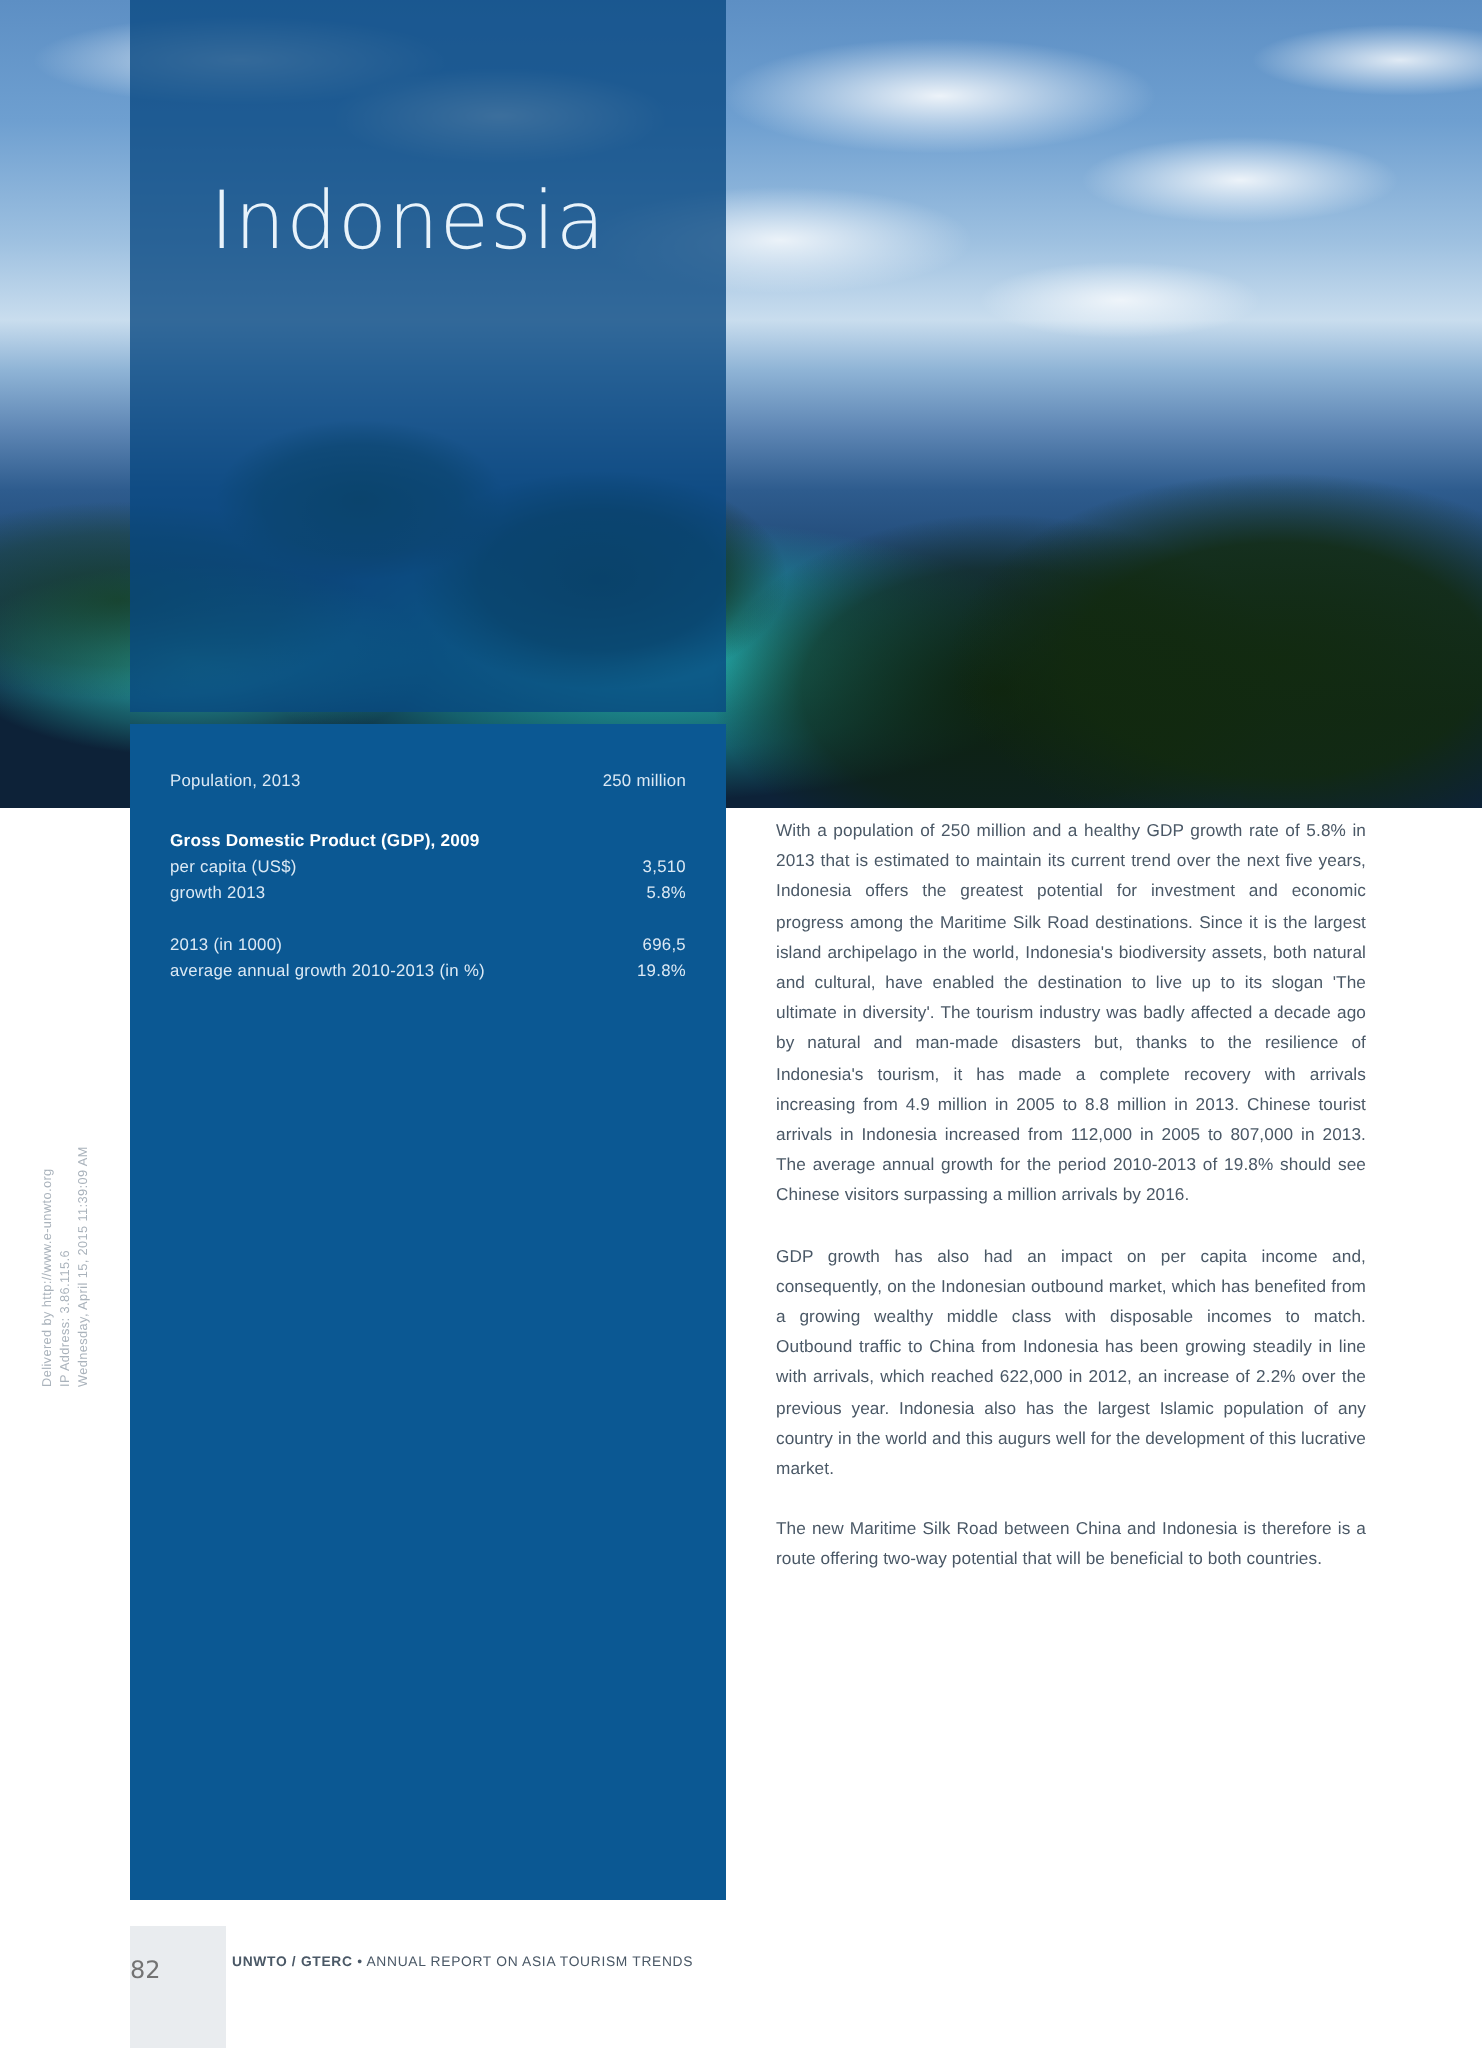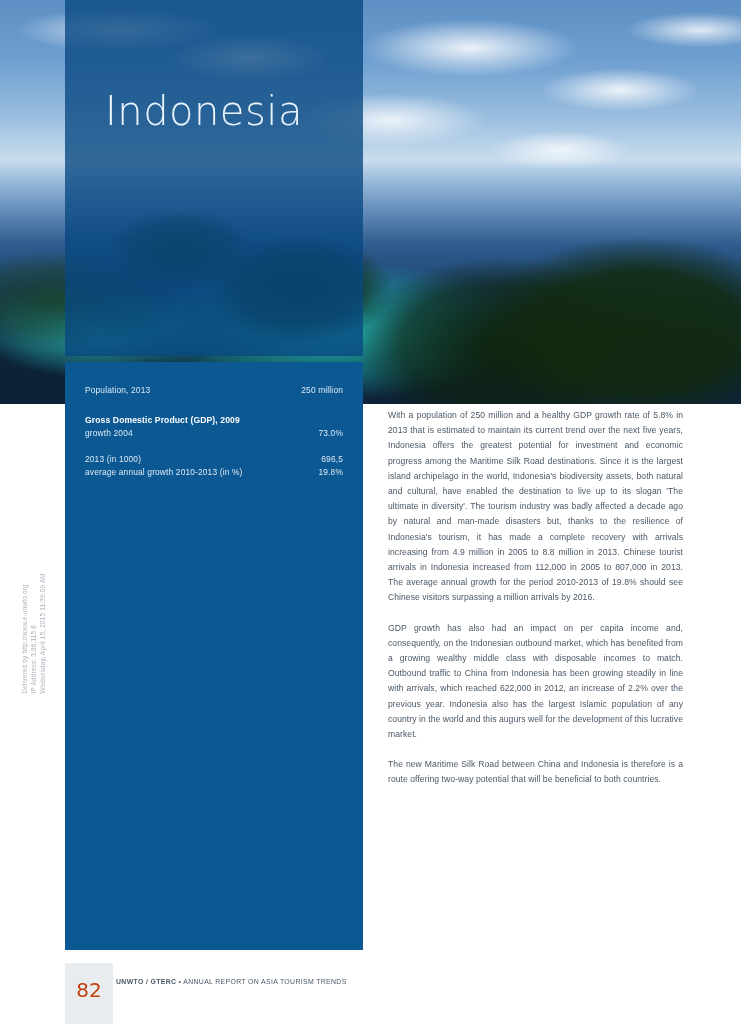--- a/index.html
+++ b/index.html
@@ -138,24 +138,23 @@
     left: 65px;
     top: 963px;
     width: 48px;
     height: 61px;
     background: #e9ecef;
   }
   .pagenum {
     position: absolute;
     left: 0; right: 0;
     top: 15px;
-    text-align: center;
-    font-size: 20px;
+    font-size: 12px;
     font-weight: 400;
-    color: #c2410c;
+    color: #737373;
     font-family: "DejaVu Sans", sans-serif;
   }
   .footer-text {
     position: absolute;
     left: 116px;
     top: 978px;
     font-size: 6.9px;
     letter-spacing: 0.35px;
     color: #4a5866;
     white-space: nowrap;
@@ -194,22 +193,26 @@
 
     <div class="stat-row">
       <span class="lbl">Population, 2013</span>
       <span class="val">250 million</span>
     </div>
 
     <div class="gap-lg"></div>
 
     <div class="stat-head">Gross Domestic Product (GDP), 2009</div>
     <div class="stat-row">
-      <span class="lbl">growth 2004</span>
-      <span class="val">73.0%</span>
+      <span class="lbl">per capita (US$)</span>
+      <span class="val">3,510</span>
+    </div>
+    <div class="stat-row">
+      <span class="lbl">growth 2013</span>
+      <span class="val">5.8%</span>
     </div>
 
     <div class="gap-md"></div>
 
     <div class="stat-row">
       <span class="lbl">2013 (in 1000)</span>
       <span class="val">696,5</span>
     </div>
     <div class="stat-row">
       <span class="lbl">average annual growth 2010-2013 (in %)</span>

